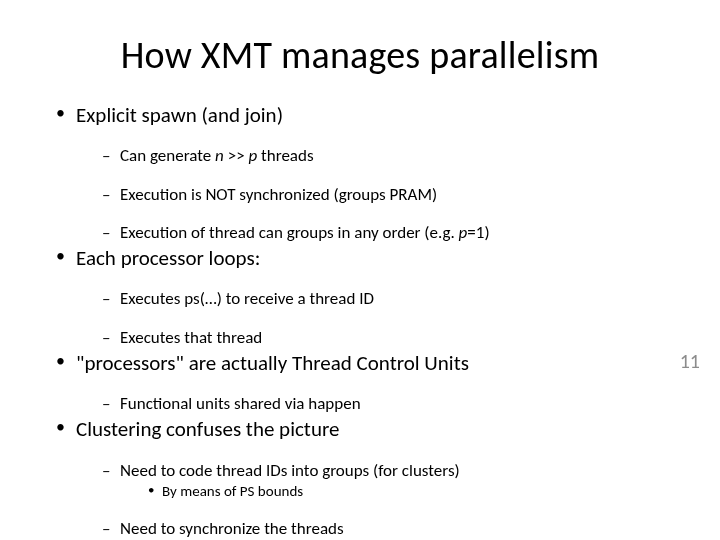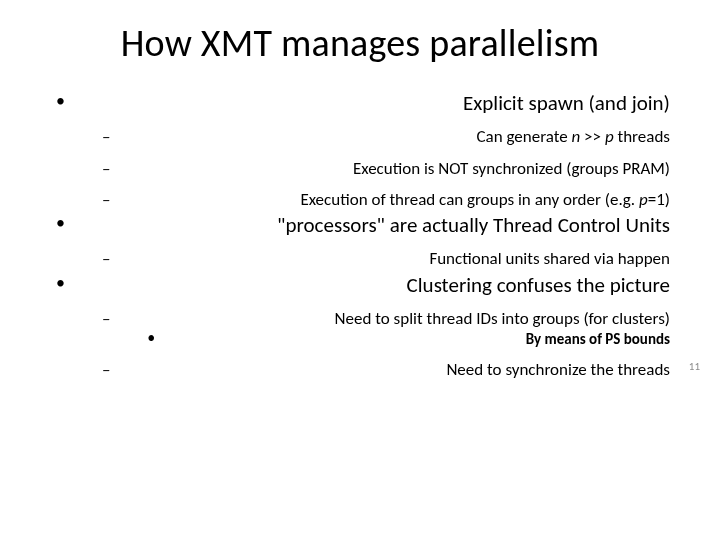--- a/index.html
+++ b/index.html
@@ -1,29 +1,29 @@
 <!DOCTYPE html>
 <html><head>
 <meta charset="utf-8">
 <style>
   * { margin: 0; padding: 0; box-sizing: border-box; }
   html, body { width: 720px; height: 540px; background: #fff; font-family: Calibri, "Segoe UI", Arial, sans-serif; color: #000; }
-  .slide { position: relative; width: 720px; height: 385px; padding: 12px 50px 0 50px; }
+  .slide { position: relative; width: 720px; height: 385px; padding: 24px 50px 0 50px; }
   .title { font-size: 38px; font-weight: 400; text-align: center; margin: 8px 0 24px 0; letter-spacing: 0.2px; }
-  ul { list-style: none; text-align: right; }
+  ul { list-style: none; }
   .lvl1 { font-size: 21px; margin-left: 0; }
   .lvl1 > li { position: relative; padding-left: 26px; margin-top: 2px; line-height: 1.25; }
   .lvl1 > li::before { content: "•"; position: absolute; left: 6px; top: 0; font-size: 18px; }
   .lvl2 { font-size: 17px; margin-left: 20px; }
-  .lvl2 > li { position: relative; padding-left: 24px; margin-top: 10px; line-height: 1.25; }
+  .lvl2 > li { position: relative; padding-left: 24px; margin-top: 17px; line-height: 1.25; }
   .lvl2 > li::before { content: "–"; position: absolute; left: 6px; top: 0; }
   .lvl3 { font-size: 15px; margin-left: 22px; }
-  .lvl3 > li { position: relative; padding-left: 20px; margin-top: 1px; line-height: 1.25; font-weight: bold; }
+  .lvl3 > li { position: relative; padding-left: 20px; margin-top: 1px; line-height: 1.25; }
   .lvl3 > li::before { content: "•"; position: absolute; left: 6px; top: 0; font-size: 13px; }
-  .pagenum { position: absolute; right: 20px; bottom: 12px; font-size: 11px; color: #8c8c8c; }
+  .pagenum { position: absolute; right: 20px; bottom: 12px; font-size: 20px; color: #8c8c8c; }
   .italic { font-style: italic; }
 </style>
 </head>
 <body>
 
 <div class="slide">
   <h1 class="title">How XMT manages parallelism</h1>
 
   <ul class="lvl1">
 
@@ -33,34 +33,41 @@
         <li>
           <span>Can generate </span><span class="italic">n</span><span> &gt;&gt; </span><span class="italic">p</span><span> threads</span>
         </li>
         <li>Execution is NOT synchronized (groups PRAM)</li>
         <li>
           <span>Execution of thread can groups in any order (e.g. </span><span class="italic">p</span><span>=1)</span>
         </li>
       </ul>
     </li>
 
+    <li>
+      <span>Each processor loops:</span>
+      <ul class="lvl2">
+        <li>Executes ps(…) to receive a thread ID</li>
+        <li>Executes that thread</li>
+      </ul>
+    </li>
 
 
     <li>
       <span>"processors" are actually Thread Control Units</span>
       <ul class="lvl2">
         <li>Functional units shared via happen</li>
       </ul>
     </li>
 
     <li>
       <span>Clustering confuses the picture</span>
       <ul class="lvl2">
         <li>
-          <span>Need to split thread IDs into groups (for clusters)</span>
+          <span>Need to code thread IDs into groups (for clusters)</span>
           <ul class="lvl3">
             <li>By means of PS bounds</li>
           </ul>
         </li>
         <li>Need to synchronize the threads</li>
       </ul>
     </li>
 
   </ul>
 

